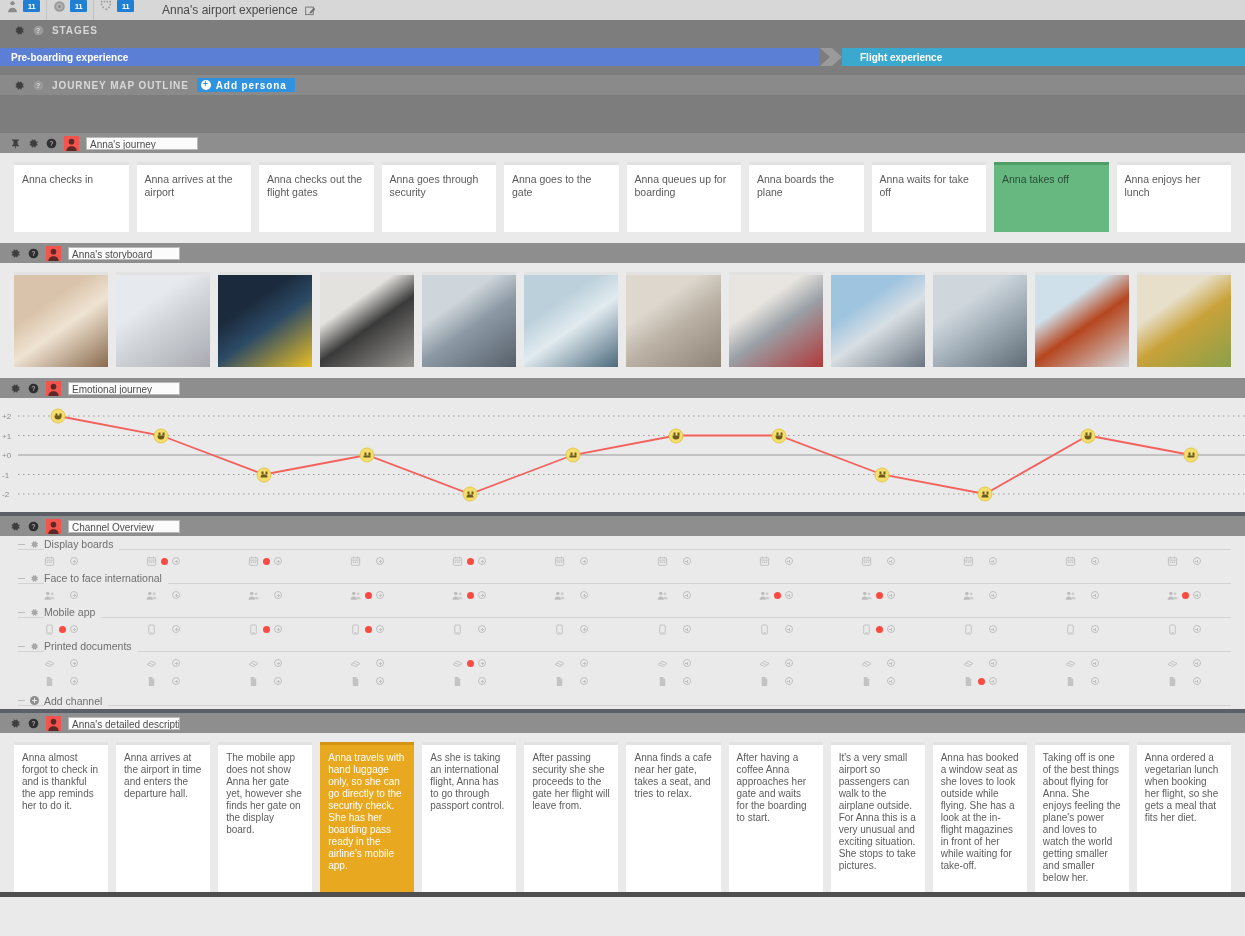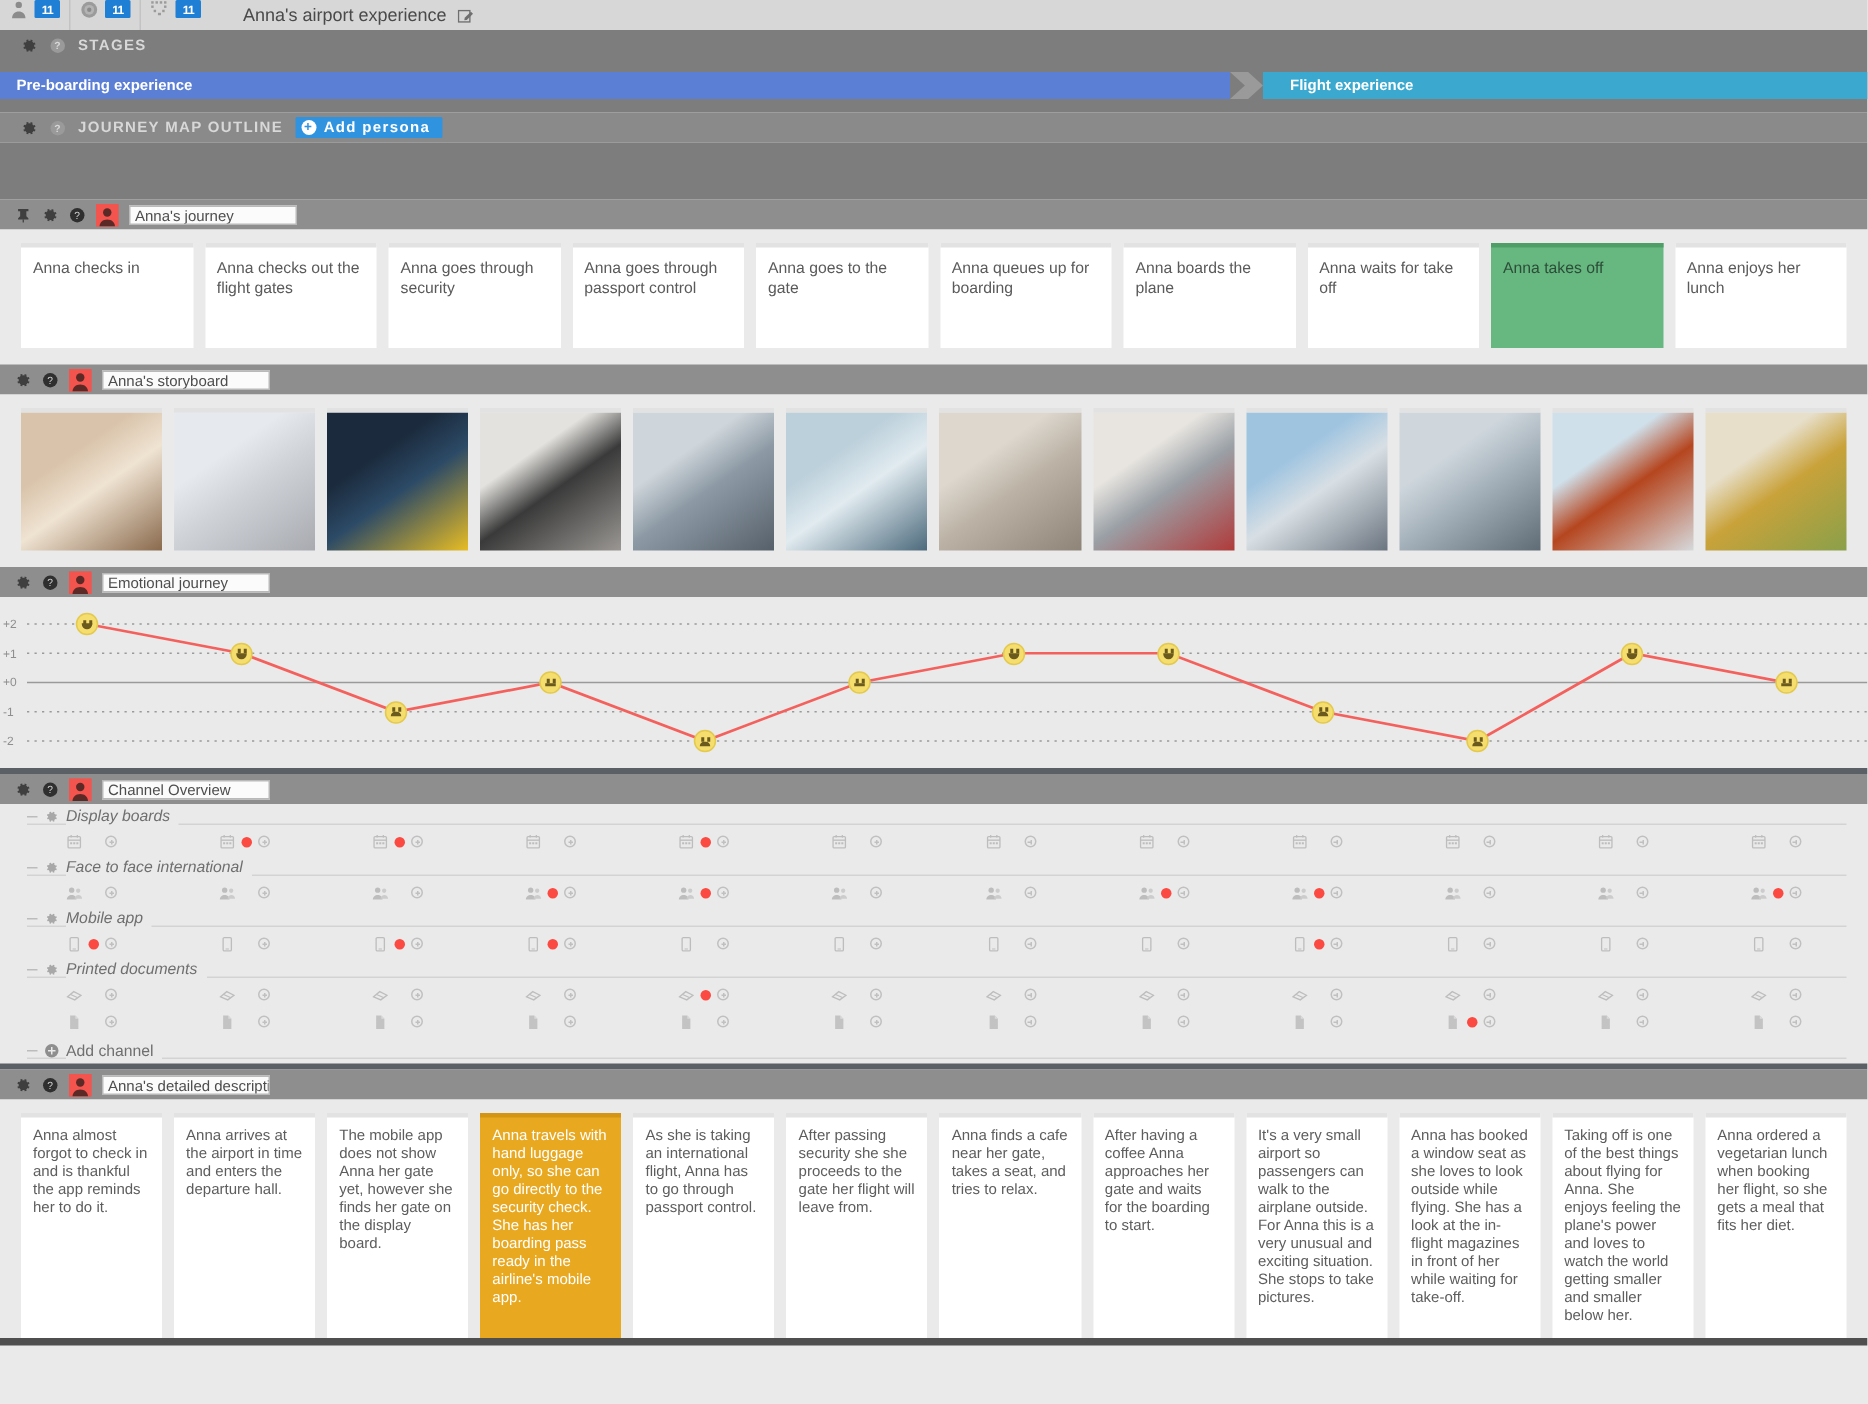--- a/index.html
+++ b/index.html
@@ -113,21 +113,21 @@
     transform:translate(-50%,-50%);
   }
   .smiley i { position:absolute; background:#6b5a1d; }
   .smiley .eye { width:2px; height:3px; top:3.5px; }
   .smiley .eL { left:3.5px; } .smiley .eR { right:3.5px; }
   .smiley .mo { left:3px; right:3px; height:2px; bottom:4px; background:#6b5a1d; }
   .smiley.happy .mo { border-radius:0 0 6px 6px; height:4px; bottom:3px; }
   .smiley.sad .mo { border-radius:6px 6px 0 0; height:3px; bottom:3.5px; }
 
   
-  .cwrap { background:#eaeaea; padding:0 0 2px 0;font-style:italic; }
+  .cwrap { background:#eaeaea; padding:0 0 2px 0; }
   .chan-label-row {
     height:16px; display:flex; align-items:center; gap:5px;
     padding-left:18px; position:relative;
   }
   .chan-label-row::after {
     content:""; position:absolute; left:18px; right:14px; bottom:2px;
     height:1px; background:#d3d3d3; z-index:0;
   }
   .dash { width:7px; height:1px; background:#bcbcbc; flex:0 0 auto; }
   .chan-name {
@@ -281,27 +281,27 @@
   </svg>
   <div class="namebox">Anna's journey</div>
 </div>
 
 <div class="jwrap">
   <div class="grid">
     <div class="cell">
         <div class="jcard"><span>Anna checks in</span></div>
       </div>
     <div class="cell">
+        <div class="jcard"><span>Anna arrives at the airport</span></div>
+      </div>
+    <div class="cell">
         <div class="jcard"><span>Anna checks out the flight gates</span></div>
       </div>
     <div class="cell">
         <div class="jcard"><span>Anna goes through security</span></div>
-      </div>
-    <div class="cell">
-        <div class="jcard"><span>Anna goes through passport control</span></div>
       </div>
     <div class="cell">
         <div class="jcard"><span>Anna goes to the gate</span></div>
       </div>
     <div class="cell">
         <div class="jcard"><span>Anna queues up for boarding</span></div>
       </div>
     <div class="cell">
         <div class="jcard"><span>Anna boards the plane</span></div>
       </div>

